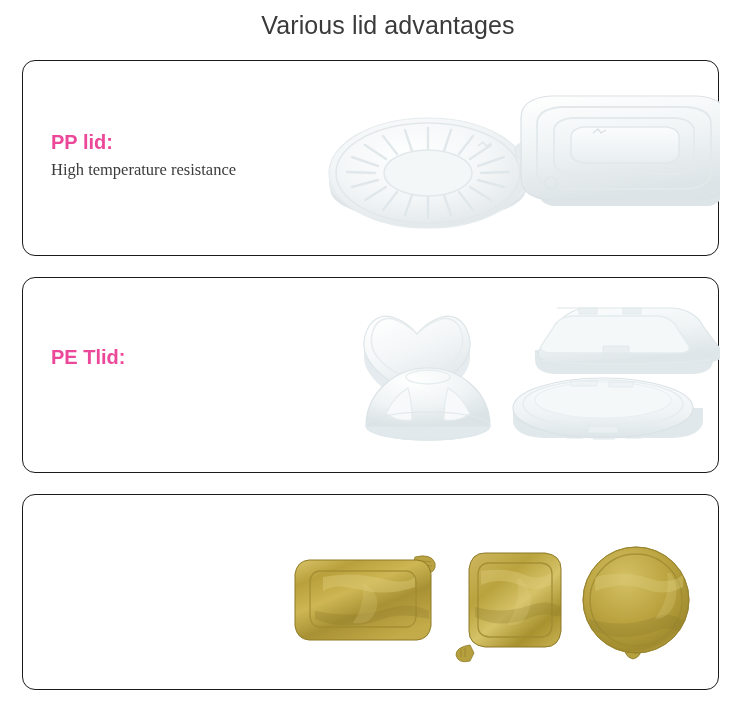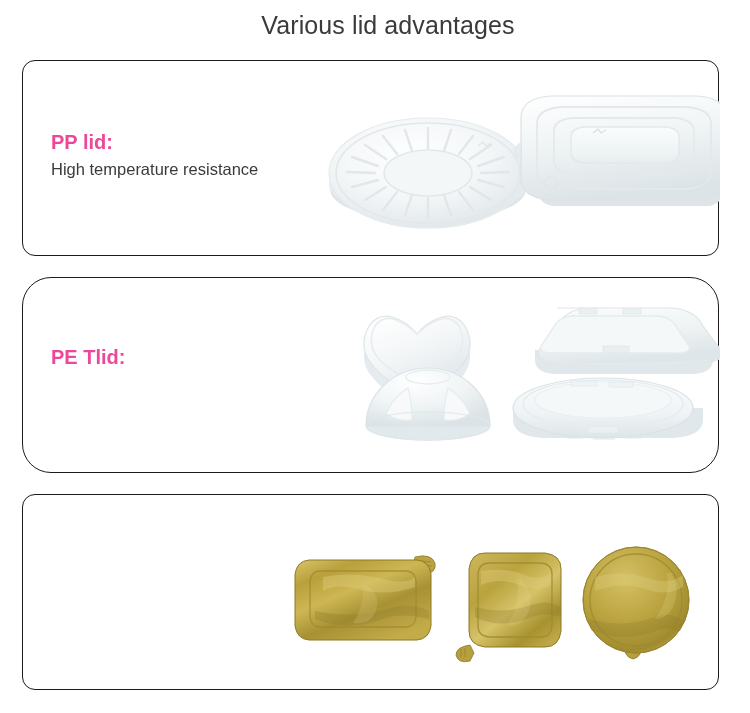--- a/index.html
+++ b/index.html
@@ -35,21 +35,21 @@
   
   .card {
     position: absolute;
     left: 22px;
     width: 697px;
     border: 1.4px solid #1b1b1b;
     border-radius: 13px;
     background: #ffffff;
   }
   .card-1 { top: 60px;  height: 196px; }
-  .card-2 { top: 277px; height: 196px; border-radius: 29px; }
+  .card-2 { top: 277px; height: 196px; }
   .card-3 { top: 494px; height: 196px; }
 
   
   .card-text {
     position: absolute;
     left: 28px;
     color: #2f2f2f;
   }
   .card-heading {
     font-size: 20px;
@@ -58,20 +58,21 @@
     line-height: 1.16;
     white-space: pre-line;
   }
   .card-sub {
     font-size: 16.5px;
     font-weight: normal;
     color: #3b3b3b;
     line-height: 1.55;
     white-space: pre-line;
     margin-top: 3px;
+    font-family: Liberation Serif, serif;
   }
 
   .text-1 { top: 70px; }
   .text-2 { top: 68px; }
   .text-3 { top: 58px; }
   .text-3 .card-sub { margin-top: 12px; padding-left: 5px; font-size: 16px; }
 
   
   .art {
     position: absolute;

